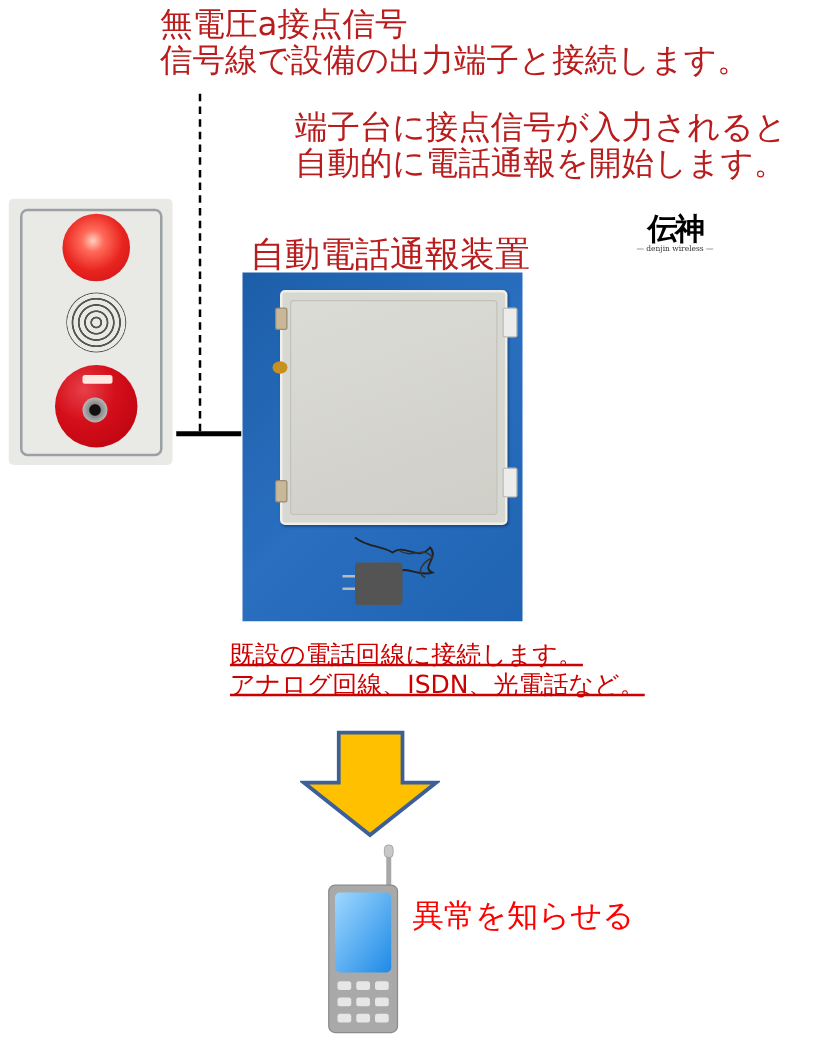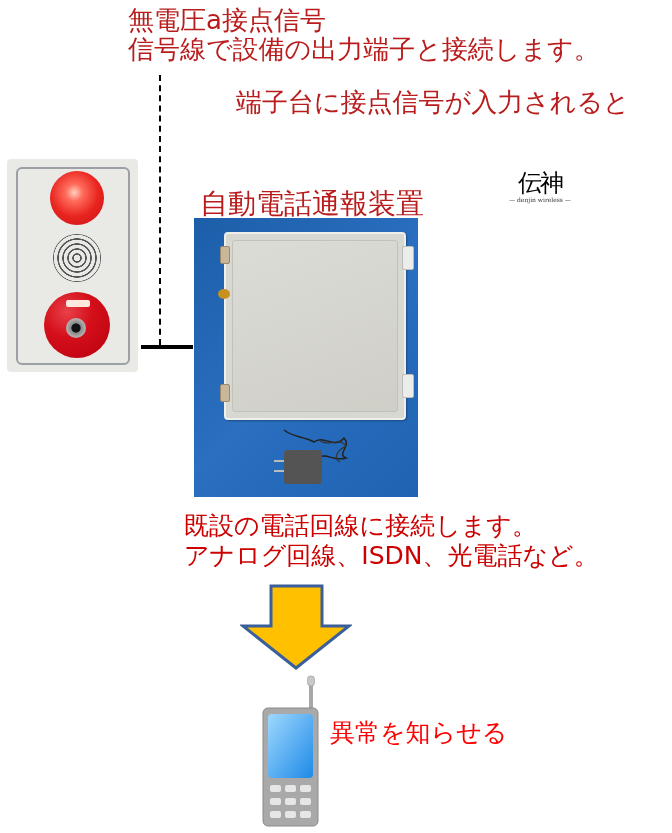--- a/index.html
+++ b/index.html
@@ -9,21 +9,21 @@
   .txt { white-space: nowrap; line-height: 1.12; }
   .black { color: #b91c1c; }
   .red { color: #cc0000; }
   .brightred { color: #ff0000; }
   .bold { font-weight: bold; }
 
   #signal-text { left: 128px; top: 6px; font-size: 26px; }
   #terminal-text { left: 200px; top: 88px; font-size: 26px; margin-left: 36px; }
   #device-title { left: 200px; top: 188px; font-size: 28px; }
   #logo { left: 500px; top: 170px; width: 80px; height: 40px; }
-  #logo .kanji { font-family: "DejaVu Serif", serif; font-size: 24px; font-weight: normal;
+  #logo .kanji { font-family: "DejaVu Serif", serif; font-size: 24px; font-weight: bold;
                  letter-spacing: -2px; line-height: 26px; text-align: center; display:block; }
   #logo .sub { font-family: "DejaVu Serif", serif; font-size: 6px; text-align: center; display:block; color:#333; }
 
   #dashed-line { left: 159px; top: 75px; width: 0; height: 270px; border-left: 2px dashed #000; }
   #solid-line { left: 141px; top: 345px; width: 52px; height: 4px; background: #000; }
 
   #alarm-panel { left: 7px; top: 159px; width: 131px; height: 213px; background: #e9e9e6;
                  border-radius: 4px; }
   #alarm-panel .inner { position: absolute; left: 9px; top: 8px; width: 110px; height: 194px;
                  border: 2px solid #9aa0a4; border-radius: 6px; }
@@ -46,38 +46,39 @@
   #enclosure .lid { position:absolute; left: 6px; top: 6px; right: 6px; bottom: 6px;
                     background: linear-gradient(160deg, #dcdcd6 0%, #cfcfc8 100%); border: 1px solid #c2c2ba; border-radius: 3px; }
   .hinge { position:absolute; width: 10px; height: 22px; background:#ececea; border:1px solid #bbb; border-radius:2px; }
   .latch { position:absolute; width: 8px; height: 16px; background:#c9b79a; border:1px solid #9a8a70; border-radius:2px; }
   #key-knob { position:absolute; left: -8px; top: 55px; width: 12px; height: 10px; background:#c8901e; border-radius: 50%; }
   #adapter { left: 90px; top: 232px; width: 38px; height: 34px; background: #545454; border-radius: 3px; }
   #adapter .prong1, #adapter .prong2 { position:absolute; left: -10px; width: 10px; height: 2px; background:#bbb; }
   #adapter .prong1 { top: 10px; } #adapter .prong2 { top: 20px; }
   #cord { left: 80px; top: 210px; width: 90px; height: 40px; }
 
-  #line-text { left: 184px; top: 511px; font-size: 25px; line-height: 1.2; }
+  #line-text { left: 184px; top: 511px; font-size: 20px; line-height: 1.2; text-decoration: underline; }
 
   #arrow { left: 240px; top: 584px; width: 112px; height: 88px; }
 
   #phone { left: 260px; top: 674px; width: 62px; height: 155px; }
 
   #announce-text { left: 330px; top: 718px; font-size: 25px; line-height: 1.2; }
 </style>
 </head>
 <body>
 
 <div id="signal-text" class="abs txt black">
   <div>無電圧a接点信号</div>
   <div>信号線で設備の出力端子と接続します。</div>
 </div>
 
 <div id="terminal-text" class="abs txt black">
   <div>端子台に接点信号が入力されると</div>
+  <div>自動的に電話通報を開始します。</div>
 </div>
 
 <div id="device-title" class="abs txt black">自動電話通報装置</div>
 
 <div id="logo" class="abs">
   <span class="kanji">伝神</span>
   <span class="sub">— denjin wireless —</span>
 </div>
 
 <div id="dashed-line" class="abs"></div>

